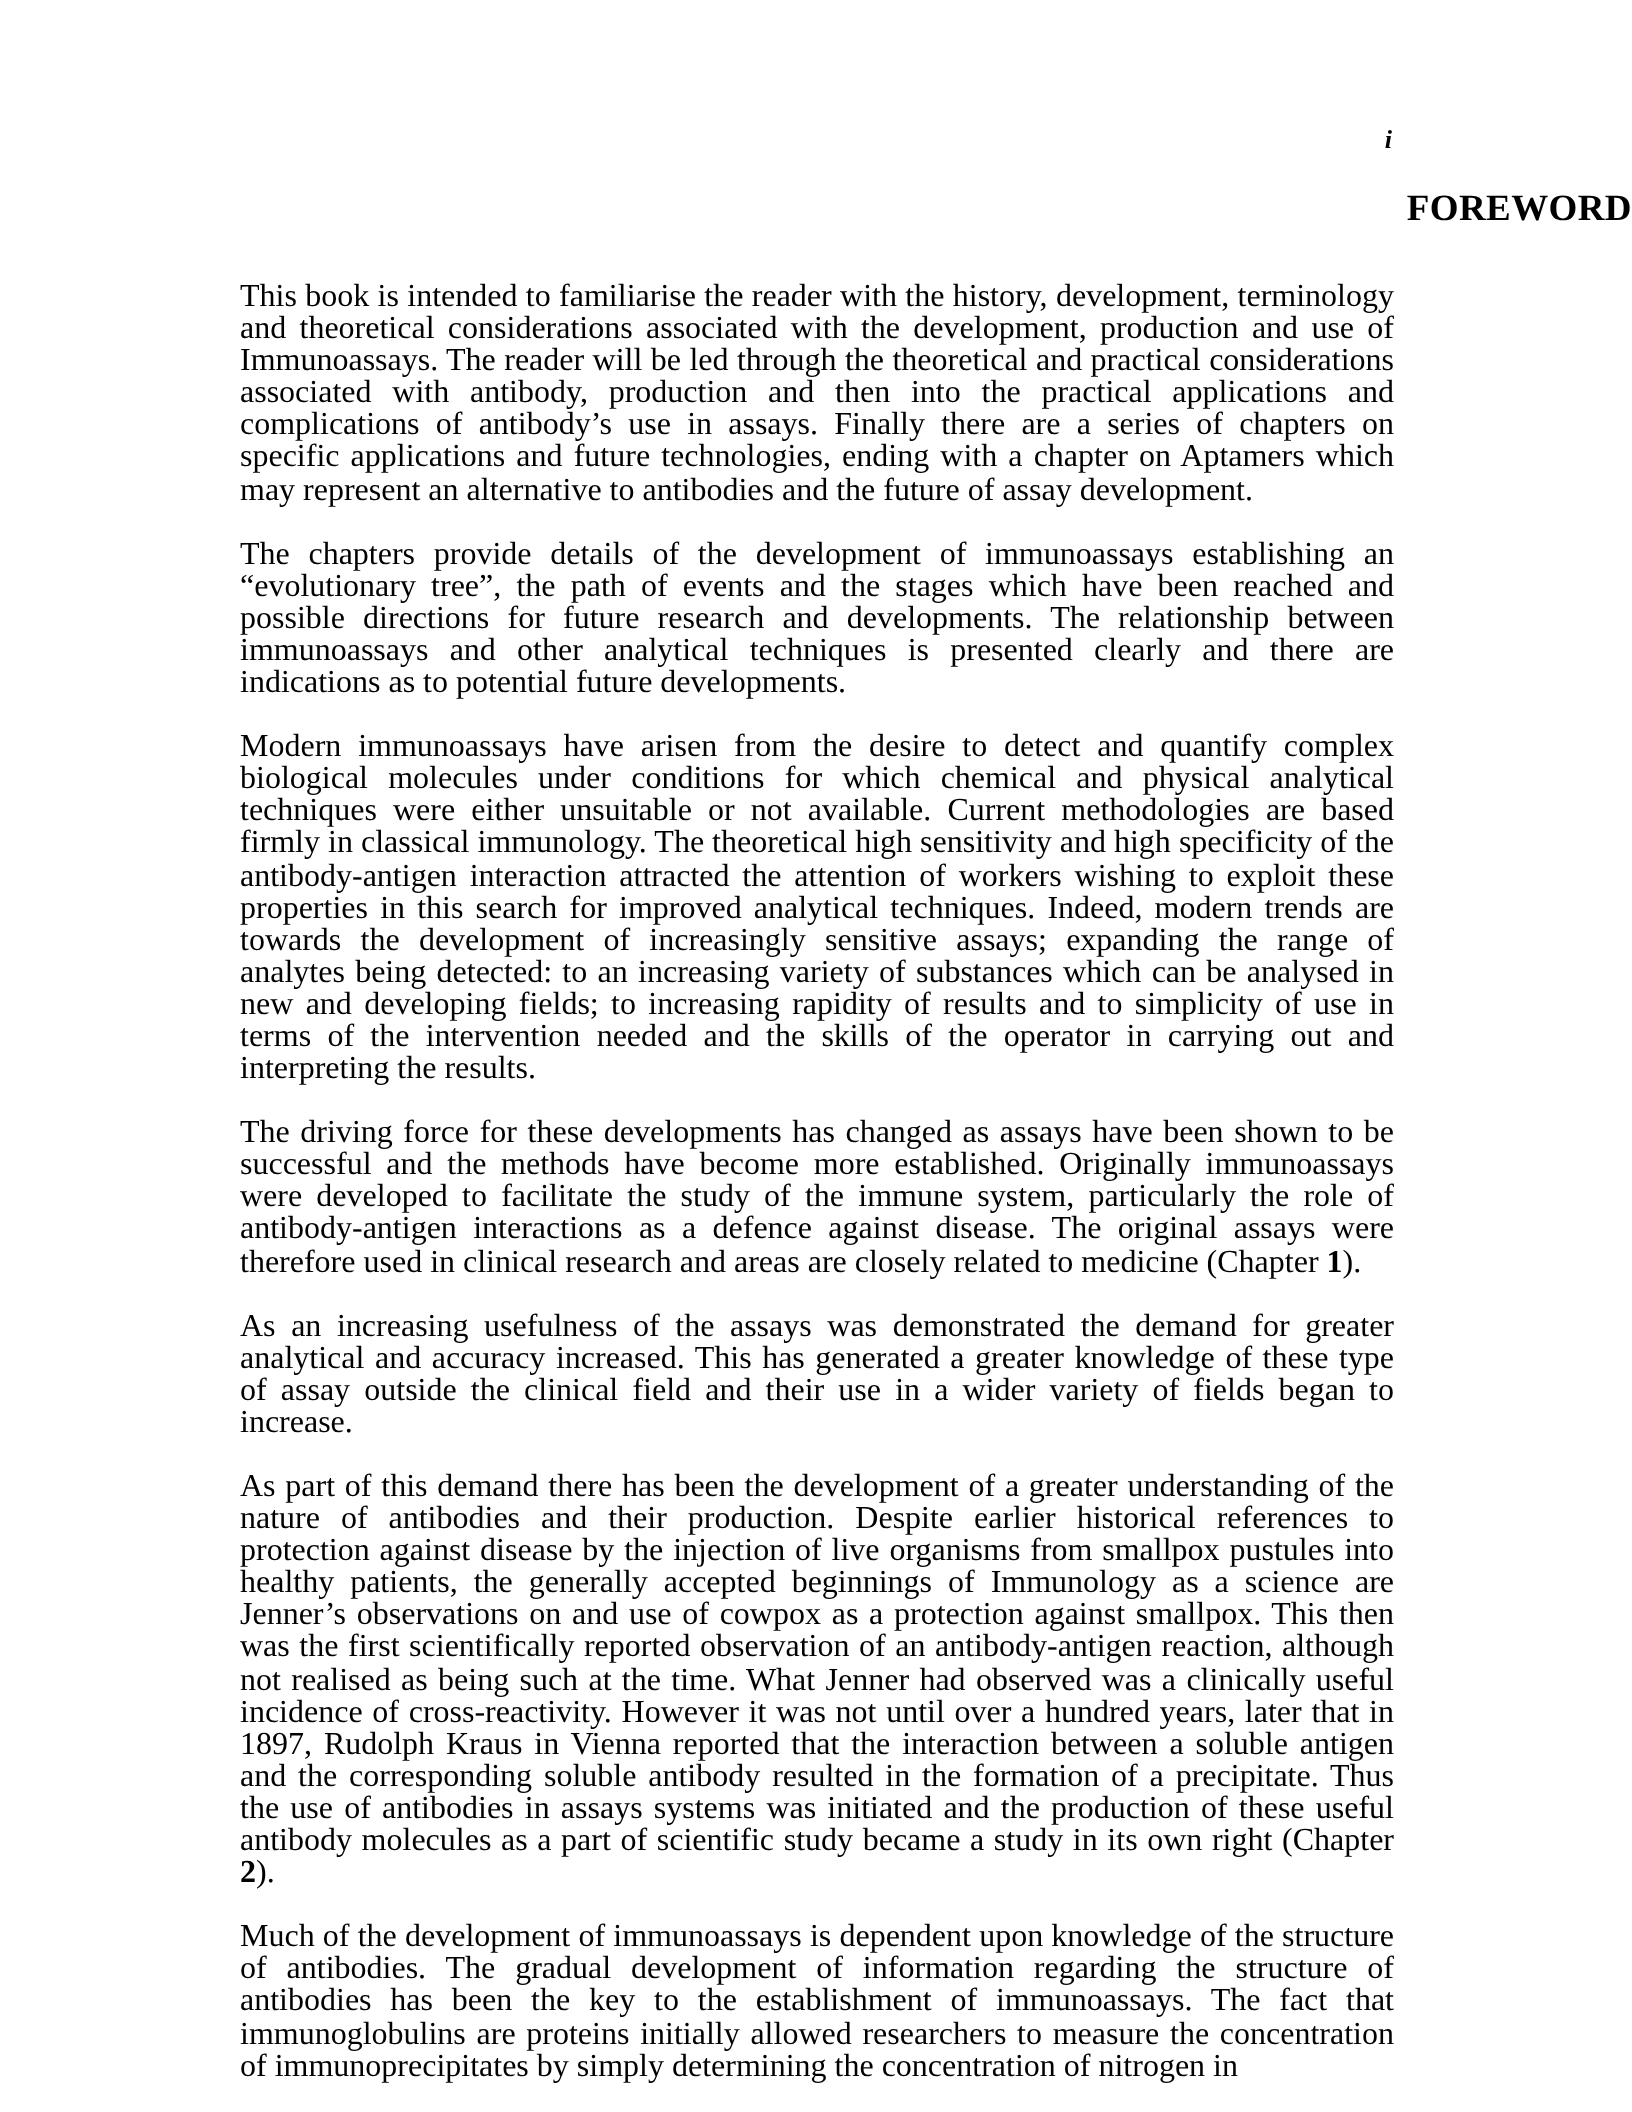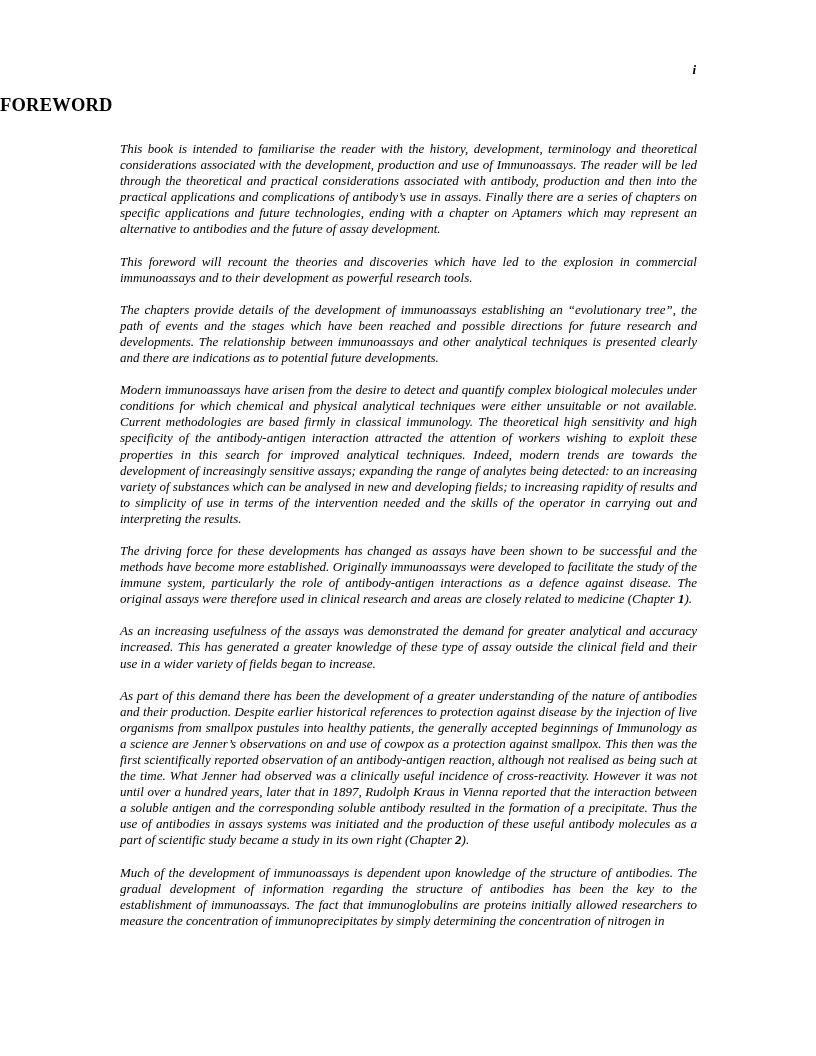--- a/index.html
+++ b/index.html
@@ -21,52 +21,50 @@
       right: 120px;
       font-size: 13px;
       font-style: italic;
       font-weight: bold;
     }
     .title {
       position: absolute;
       top: 95px;
       left: 0;
       width: 816px;
-      text-align: left;
+      text-align: right;
       font-size: 18.5px;
       font-weight: bold;
       margin: 0;
       letter-spacing: 0.2px;
     }
     .body-text {
       position: absolute;
       top: 141px;
       left: 120px;
       width: 577px;
     }
     .para {
       margin: 0 0 16px 0;
-      font-size: 13px;
+      font-size: 16px;
       line-height: 16.1px;
       text-align: justify;
-      font-style: italic;
     }
     .para .bold {
       font-weight: bold;
     }
   </style>
 </head>
 <body>
 
 <div class="page-number">i</div>
 
 <h1 class="title">FOREWORD</h1>
 
 <div class="body-text">
   <p class="para">This book is intended to familiarise the reader with the history, development, terminology and theoretical considerations associated with the development, production and use of Immunoassays. The reader will be led through the theoretical and practical considerations associated with antibody, production and then into the practical applications and complications of antibody’s use in assays. Finally there are a series of chapters on specific applications and future technologies, ending with a chapter on Aptamers which may represent an alternative to antibodies and the future of assay development.</p>
-  <p class="para"> This foreword will recount the theories and discoveries which have led to the explosion in commercial immunoassays and to their development as powerful research tools.</p>
   <p class="para">The chapters provide details of the development of immunoassays establishing an “evolutionary tree”, the path of events and the stages which have been reached and possible directions for future research and developments. The relationship between immunoassays and other analytical techniques is presented clearly and there are indications as to potential future developments.</p>
   <p class="para">Modern immunoassays have arisen from the desire to detect and quantify complex biological molecules under conditions for which chemical and physical analytical techniques were either unsuitable or not available. Current methodologies are based firmly in classical immunology. The theoretical high sensitivity and high specificity of the antibody-antigen interaction attracted the attention of workers wishing to exploit these properties in this search for improved analytical techniques. Indeed, modern trends are towards the development of increasingly sensitive assays; expanding the range of analytes being detected: to an increasing variety of substances which can be analysed in new and developing fields; to increasing rapidity of results and to simplicity of use in terms of the intervention needed and the skills of the operator in carrying out and interpreting the results.</p>
   <p class="para"><span>The driving force for these developments has changed as assays have been shown to be successful and the methods have become more established. Originally immunoassays were developed to facilitate the study of the immune system, particularly the role of antibody-antigen interactions as a defence against disease. The original assays were therefore used in clinical research and areas are closely related to medicine (Chapter </span><span class="bold">1</span><span>).</span></p>
   <p class="para">As an increasing usefulness of the assays was demonstrated the demand for greater analytical and accuracy increased. This has generated a greater knowledge of these type of assay outside the clinical field and their use in a wider variety of fields began to increase.</p>
   <p class="para"><span>As part of this demand there has been the development of a greater understanding of the nature of antibodies and their production. Despite earlier historical references to protection against disease by the injection of live organisms from smallpox pustules into healthy patients, the generally accepted beginnings of Immunology as a science are Jenner’s observations on and use of cowpox as a protection against smallpox. This then was the first scientifically reported observation of an antibody-antigen reaction, although not realised as being such at the time. What Jenner had observed was a clinically useful incidence of cross-reactivity. However it was not until over a hundred years, later that in 1897, Rudolph Kraus in Vienna reported that the interaction between a soluble antigen and the corresponding soluble antibody resulted in the formation of a precipitate. Thus the use of antibodies in assays systems was initiated and the production of these useful antibody molecules as a part of scientific study became a study in its own right (Chapter </span><span class="bold">2</span><span>).</span></p>
   <p class="para">Much of the development of immunoassays is dependent upon knowledge of the structure of antibodies. The gradual development of information regarding the structure of antibodies has been the key to the establishment of immunoassays. The fact that immunoglobulins are proteins initially allowed researchers to measure the concentration of immunoprecipitates by simply determining the concentration of nitrogen in</p>
 </div>
 
 </body></html>

